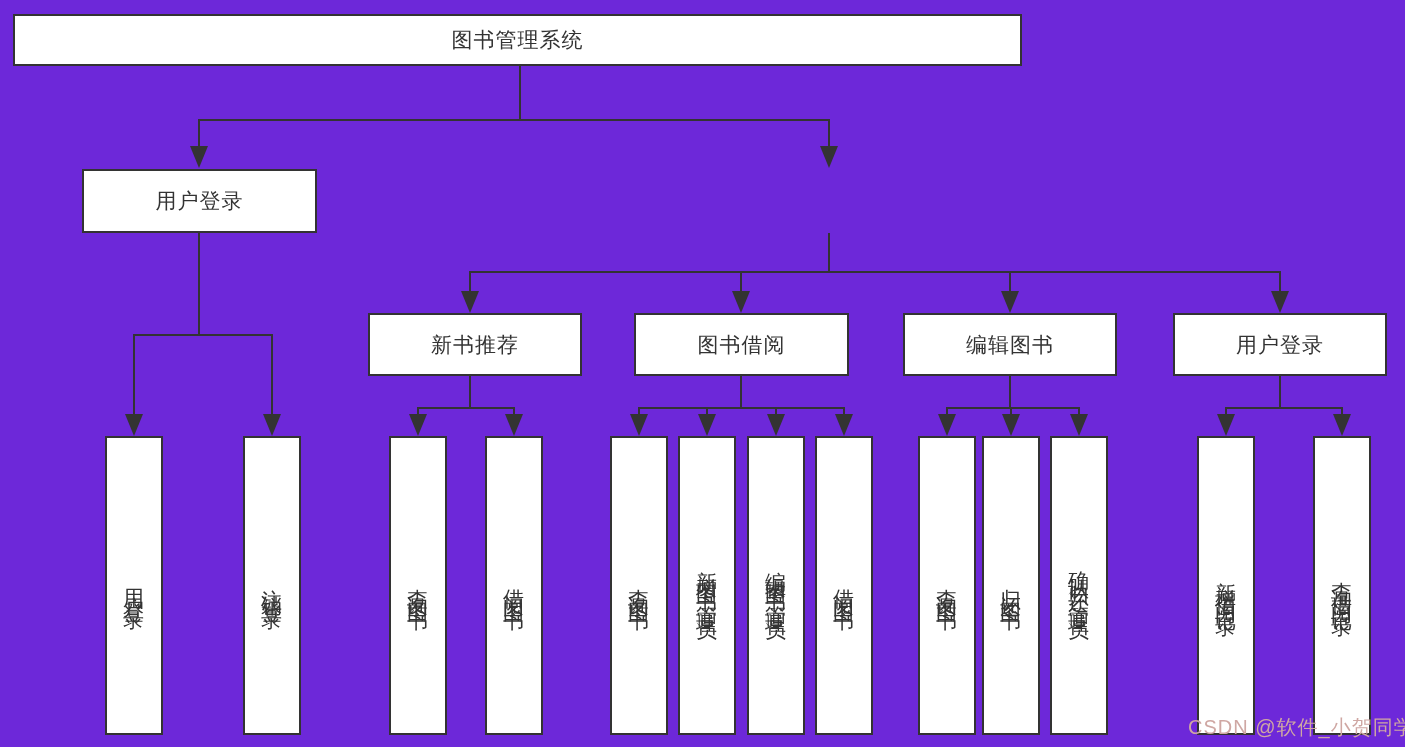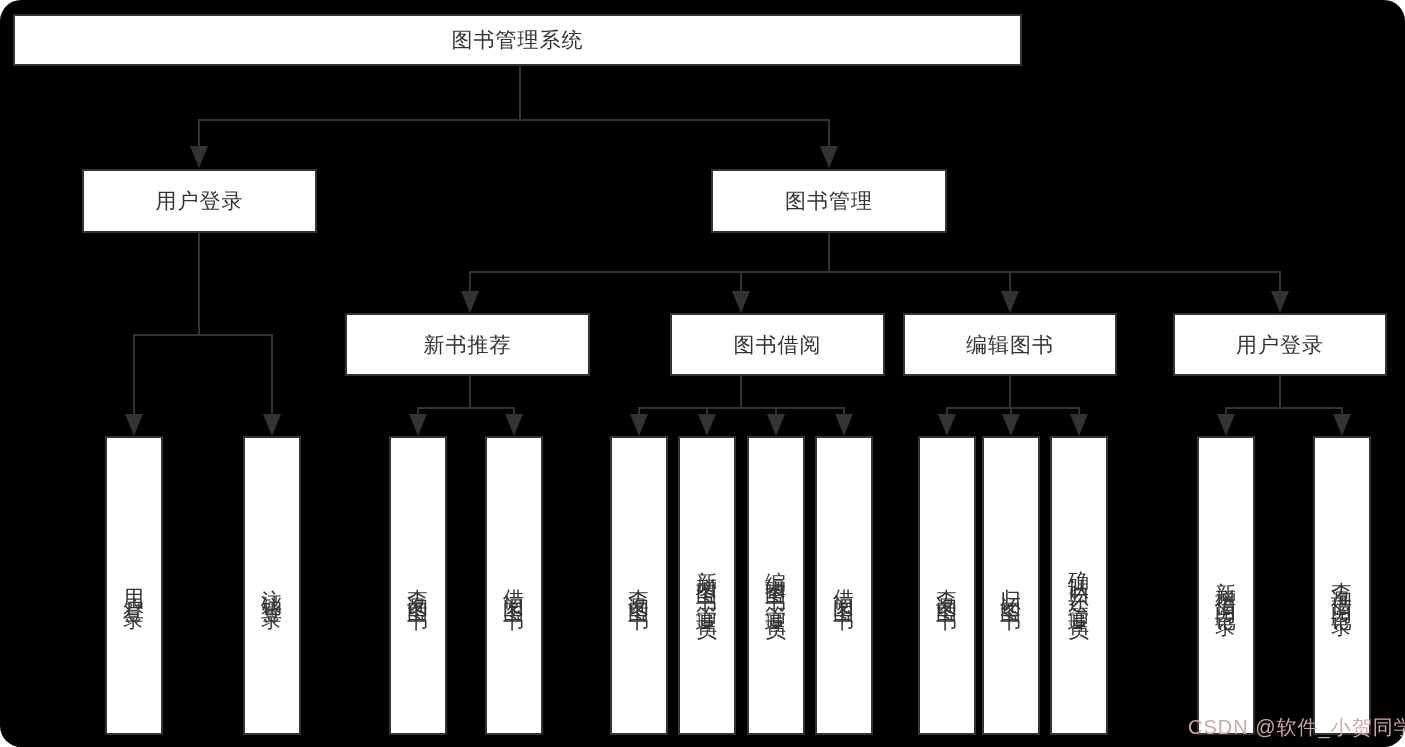--- a/index.html
+++ b/index.html
@@ -1,23 +1,22 @@
 <!DOCTYPE html>
 <html><head>
 <meta charset="utf-8">
 <style>
   html,body{margin:0;padding:0;background:#ffffff;}
   #stage{
     position:relative;
     width:1405px;height:747px;
-    background:#000000;
+    background:#6d28d9;
     font-family:"Liberation Sans","DejaVu Sans",sans-serif;
     color:#333333;
     overflow:hidden;
-    border-radius:21px;
   }
   .box{
     position:absolute;
     background:#ffffff;
     border:2px solid #333333;
     box-sizing:border-box;
     display:flex;align-items:center;justify-content:center;
     font-size:21px;
     letter-spacing:1px;
     text-align:center;
@@ -62,23 +61,20 @@
     <div class="hline" style="left:198px;top:119px;width:632px;"></div>
     <div class="vline" style="left:198px;top:119px;height:28px;"></div>
     <div class="arrowhead" style="left:190px;top:146px;"></div>
     <div class="vline" style="left:828px;top:119px;height:28px;"></div>
     <div class="arrowhead" style="left:820px;top:146px;"></div>
   </div>
 
   <div class="box" style="left:82px;top:169px;width:235px;height:64px;">
     <span>用户登录</span>
   </div>
-  <div class="box" style="left:711px;top:169px;width:236px;height:64px;">
-    <span>图书管理</span>
-  </div>
 
   <div>
     <div class="vline" style="left:198px;top:233px;height:102px;"></div>
     <div class="hline" style="left:133px;top:334px;width:140px;"></div>
     <div class="vline" style="left:133px;top:334px;height:82px;"></div>
     <div class="arrowhead" style="left:125px;top:414px;"></div>
     <div class="vline" style="left:271px;top:334px;height:82px;"></div>
     <div class="arrowhead" style="left:263px;top:414px;"></div>
   </div>
 
@@ -88,24 +84,24 @@
     <div class="vline" style="left:469px;top:271px;height:22px;"></div>
     <div class="arrowhead" style="left:461px;top:291px;"></div>
     <div class="vline" style="left:740px;top:271px;height:22px;"></div>
     <div class="arrowhead" style="left:732px;top:291px;"></div>
     <div class="vline" style="left:1009px;top:271px;height:22px;"></div>
     <div class="arrowhead" style="left:1001px;top:291px;"></div>
     <div class="vline" style="left:1279px;top:271px;height:22px;"></div>
     <div class="arrowhead" style="left:1271px;top:291px;"></div>
   </div>
 
-  <div class="box" style="left:345px;top:313px;width:245px;height:63px;">
+  <div class="box" style="left:368px;top:313px;width:214px;height:63px;">
     <span>新书推荐</span>
   </div>
-  <div class="box" style="left:670px;top:313px;width:215px;height:63px;">
+  <div class="box" style="left:634px;top:313px;width:215px;height:63px;">
     <span>图书借阅</span>
   </div>
   <div class="box" style="left:903px;top:313px;width:214px;height:63px;">
     <span>编辑图书</span>
   </div>
   <div class="box" style="left:1173px;top:313px;width:214px;height:63px;">
     <span>用户登录</span>
   </div>
 
   <div>

